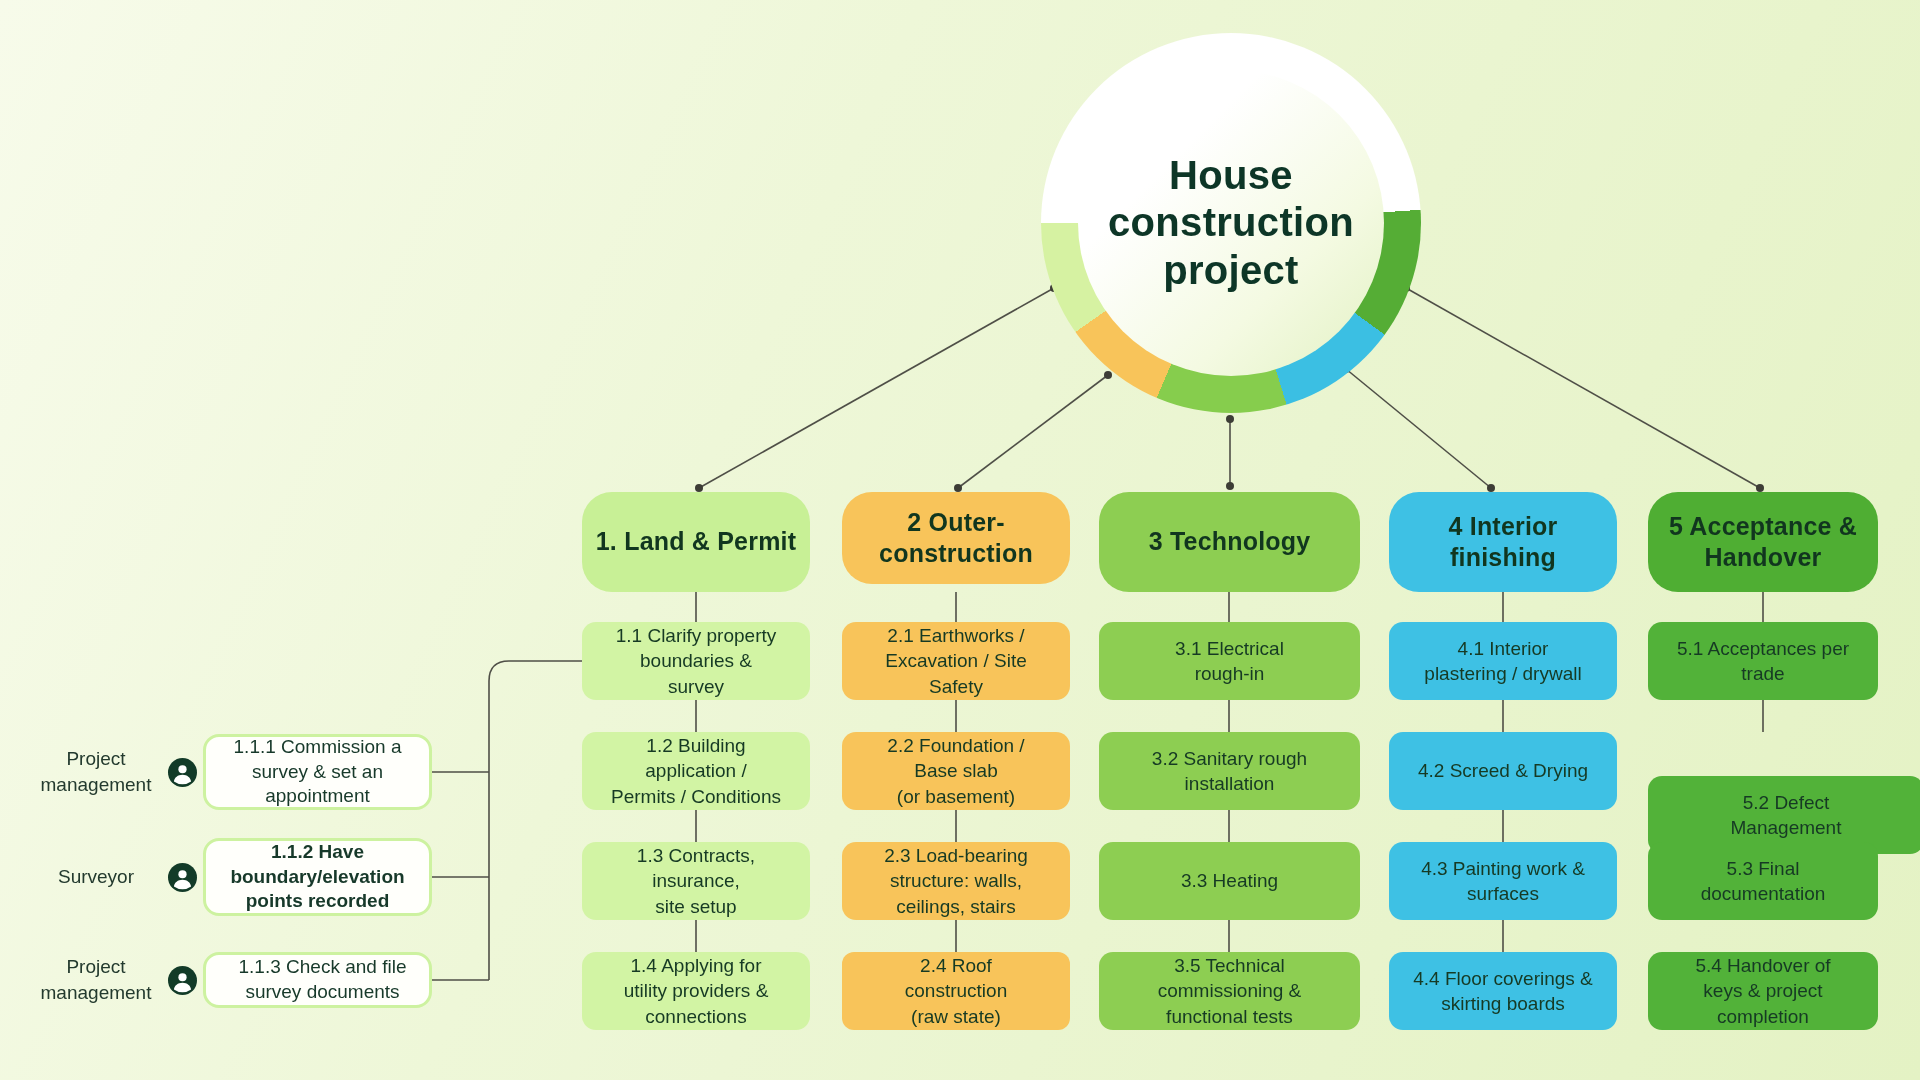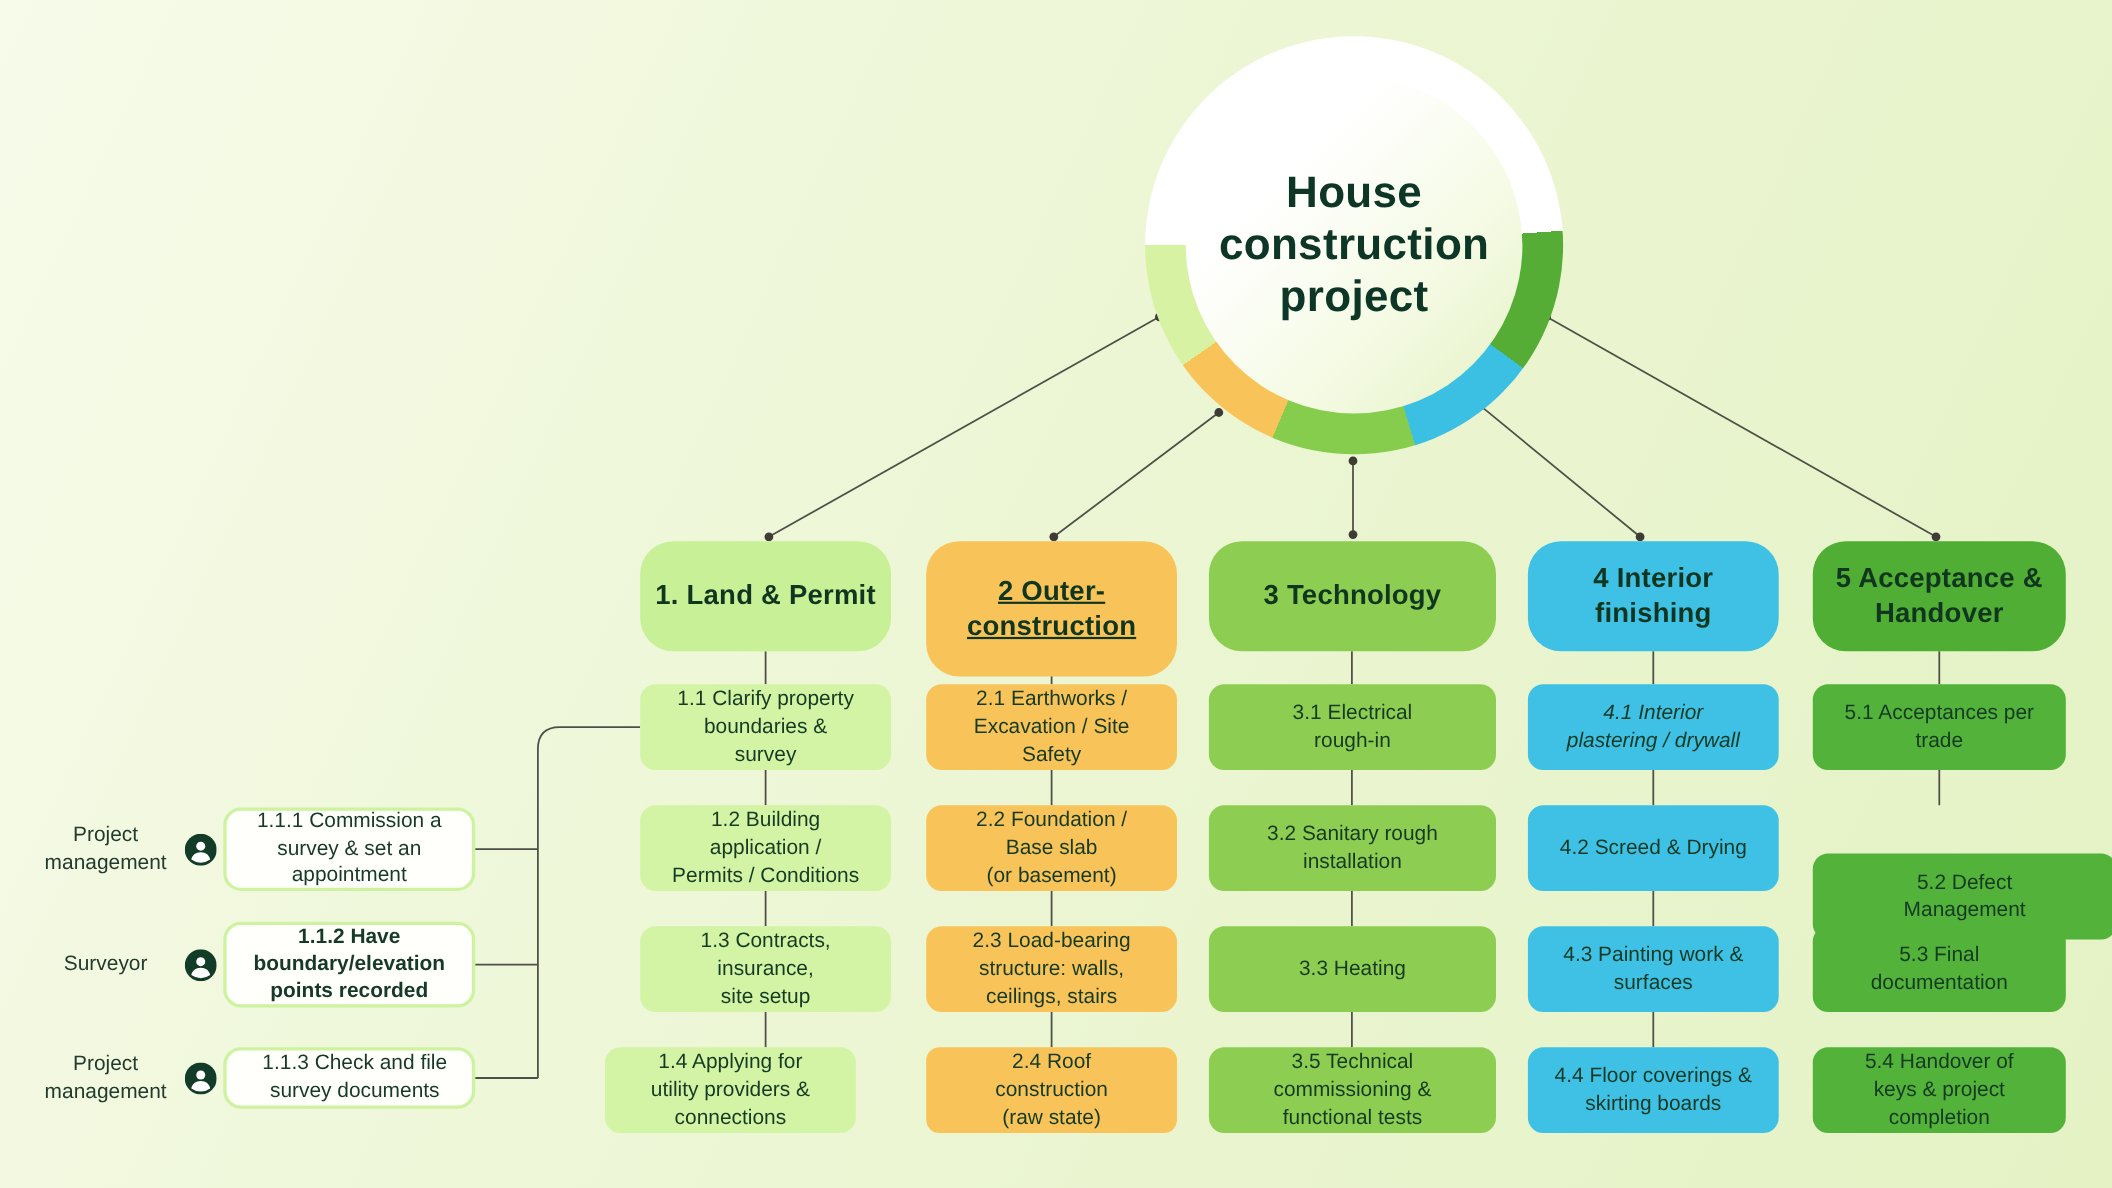--- a/index.html
+++ b/index.html
@@ -95,24 +95,24 @@
       <div class="branch-header" style="left: 582px; top: 492px; width: 228px; height: 100px; background: rgb(200, 240, 150);">1. Land &amp; Permit</div>
       <div class="task-node" style="left: 582px; top: 622px; width: 228px; height: 78px; background: rgb(210, 244, 164);">1.1 Clarify property
 boundaries &amp;
 survey</div>
       <div class="task-node" style="left: 582px; top: 732px; width: 228px; height: 78px; background: rgb(210, 244, 164);">1.2 Building
 application /
 Permits / Conditions</div>
       <div class="task-node" style="left: 582px; top: 842px; width: 228px; height: 78px; background: rgb(210, 244, 164);">1.3 Contracts,
 insurance,
 site setup</div>
-      <div class="task-node" style="left: 550px; top: 952px; width: 228px; height: 78px; background: rgb(210, 244, 164);">1.4 Applying for
+      <div class="task-node" style="left: 582px; top: 952px; width: 228px; height: 78px; background: rgb(210, 244, 164);">1.4 Applying for
 utility providers &amp;
 connections</div>
-      <div class="branch-header" style="left: 842px; top: 492px; width: 228px; height: 123px; background: rgb(248, 196, 90); text-decoration: underline;">2 Outer-
+      <div class="branch-header" style="left: 842px; top: 492px; width: 228px; height: 92px; background: rgb(248, 196, 90);">2 Outer-
 construction</div>
       <div class="task-node" style="left: 842px; top: 622px; width: 228px; height: 78px; background: rgb(248, 196, 90);">2.1 Earthworks /
 Excavation / Site
 Safety</div>
       <div class="task-node" style="left: 842px; top: 732px; width: 228px; height: 78px; background: rgb(248, 196, 90);">2.2 Foundation /
 Base slab
 (or basement)</div>
       <div class="task-node" style="left: 842px; top: 842px; width: 228px; height: 78px; background: rgb(248, 196, 90);">2.3 Load-bearing
 structure: walls,
 ceilings, stairs</div>
@@ -123,21 +123,21 @@
       <div class="task-node" style="left: 1099px; top: 622px; width: 261px; height: 78px; background: rgb(141, 206, 82);">3.1 Electrical
 rough-in</div>
       <div class="task-node" style="left: 1099px; top: 732px; width: 261px; height: 78px; background: rgb(141, 206, 82);">3.2 Sanitary rough
 installation</div>
       <div class="task-node" style="left: 1099px; top: 842px; width: 261px; height: 78px; background: rgb(141, 206, 82);">3.3 Heating</div>
       <div class="task-node" style="left: 1099px; top: 952px; width: 261px; height: 78px; background: rgb(141, 206, 82);">3.5 Technical
 commissioning &amp;
 functional tests</div>
       <div class="branch-header" style="left: 1389px; top: 492px; width: 228px; height: 100px; background: rgb(62, 193, 228);">4 Interior
 finishing</div>
-      <div class="task-node" style="left: 1389px; top: 622px; width: 228px; height: 78px; background: rgb(62, 193, 228); font-style: italic;">4.1 Interior
+      <div class="task-node" style="left: 1389px; top: 622px; width: 228px; height: 78px; background: rgb(62, 193, 228);">4.1 Interior
 plastering / drywall</div>
       <div class="task-node" style="left: 1389px; top: 732px; width: 228px; height: 78px; background: rgb(62, 193, 228);">4.2 Screed &amp; Drying</div>
       <div class="task-node" style="left: 1389px; top: 842px; width: 228px; height: 78px; background: rgb(62, 193, 228);">4.3 Painting work &amp;
 surfaces</div>
       <div class="task-node" style="left: 1389px; top: 952px; width: 228px; height: 78px; background: rgb(62, 193, 228);">4.4 Floor coverings &amp;
 skirting boards</div>
       <div class="branch-header" style="left: 1648px; top: 492px; width: 230px; height: 100px; background: rgb(79, 174, 51);">5 Acceptance &amp;
 Handover</div>
       <div class="task-node" style="left: 1648px; top: 622px; width: 230px; height: 78px; background: rgb(82, 178, 57);">5.1 Acceptances per
 trade</div>

